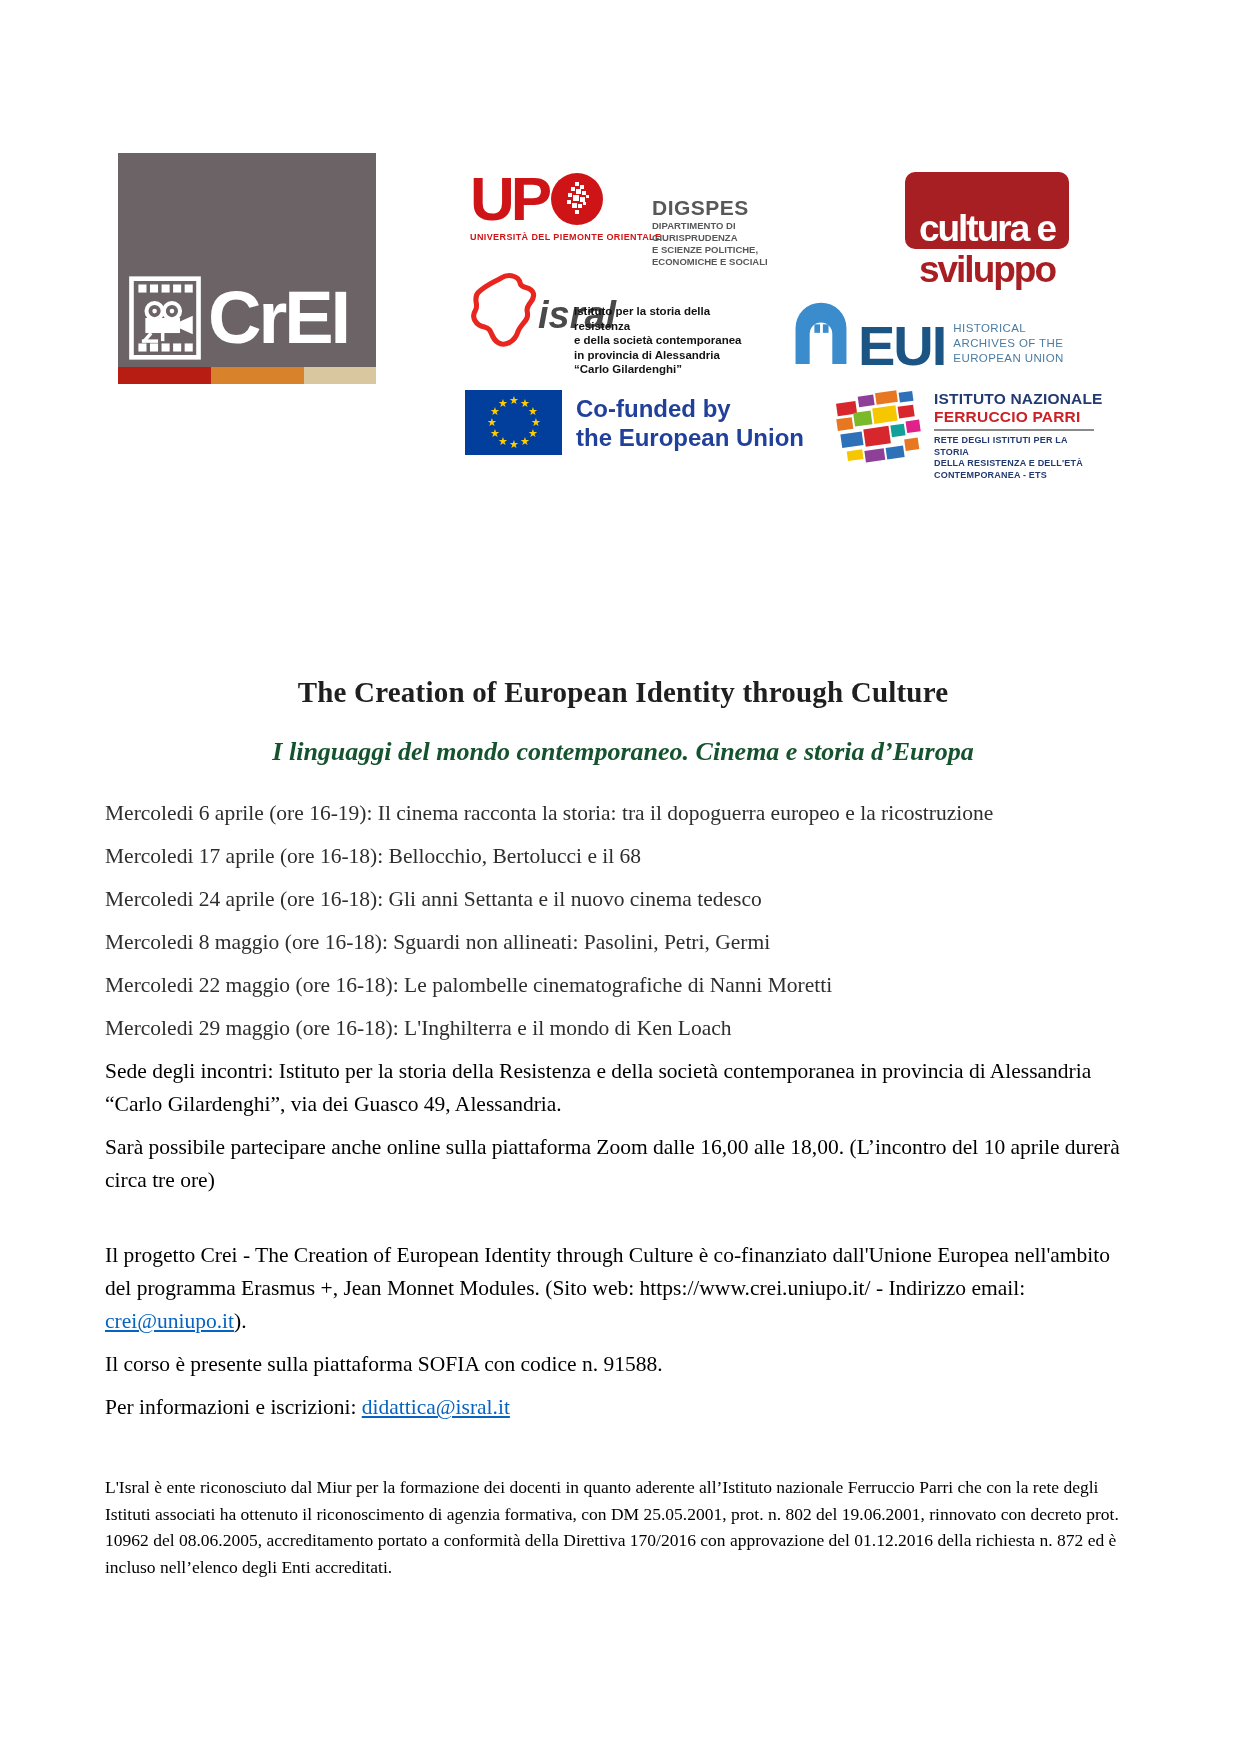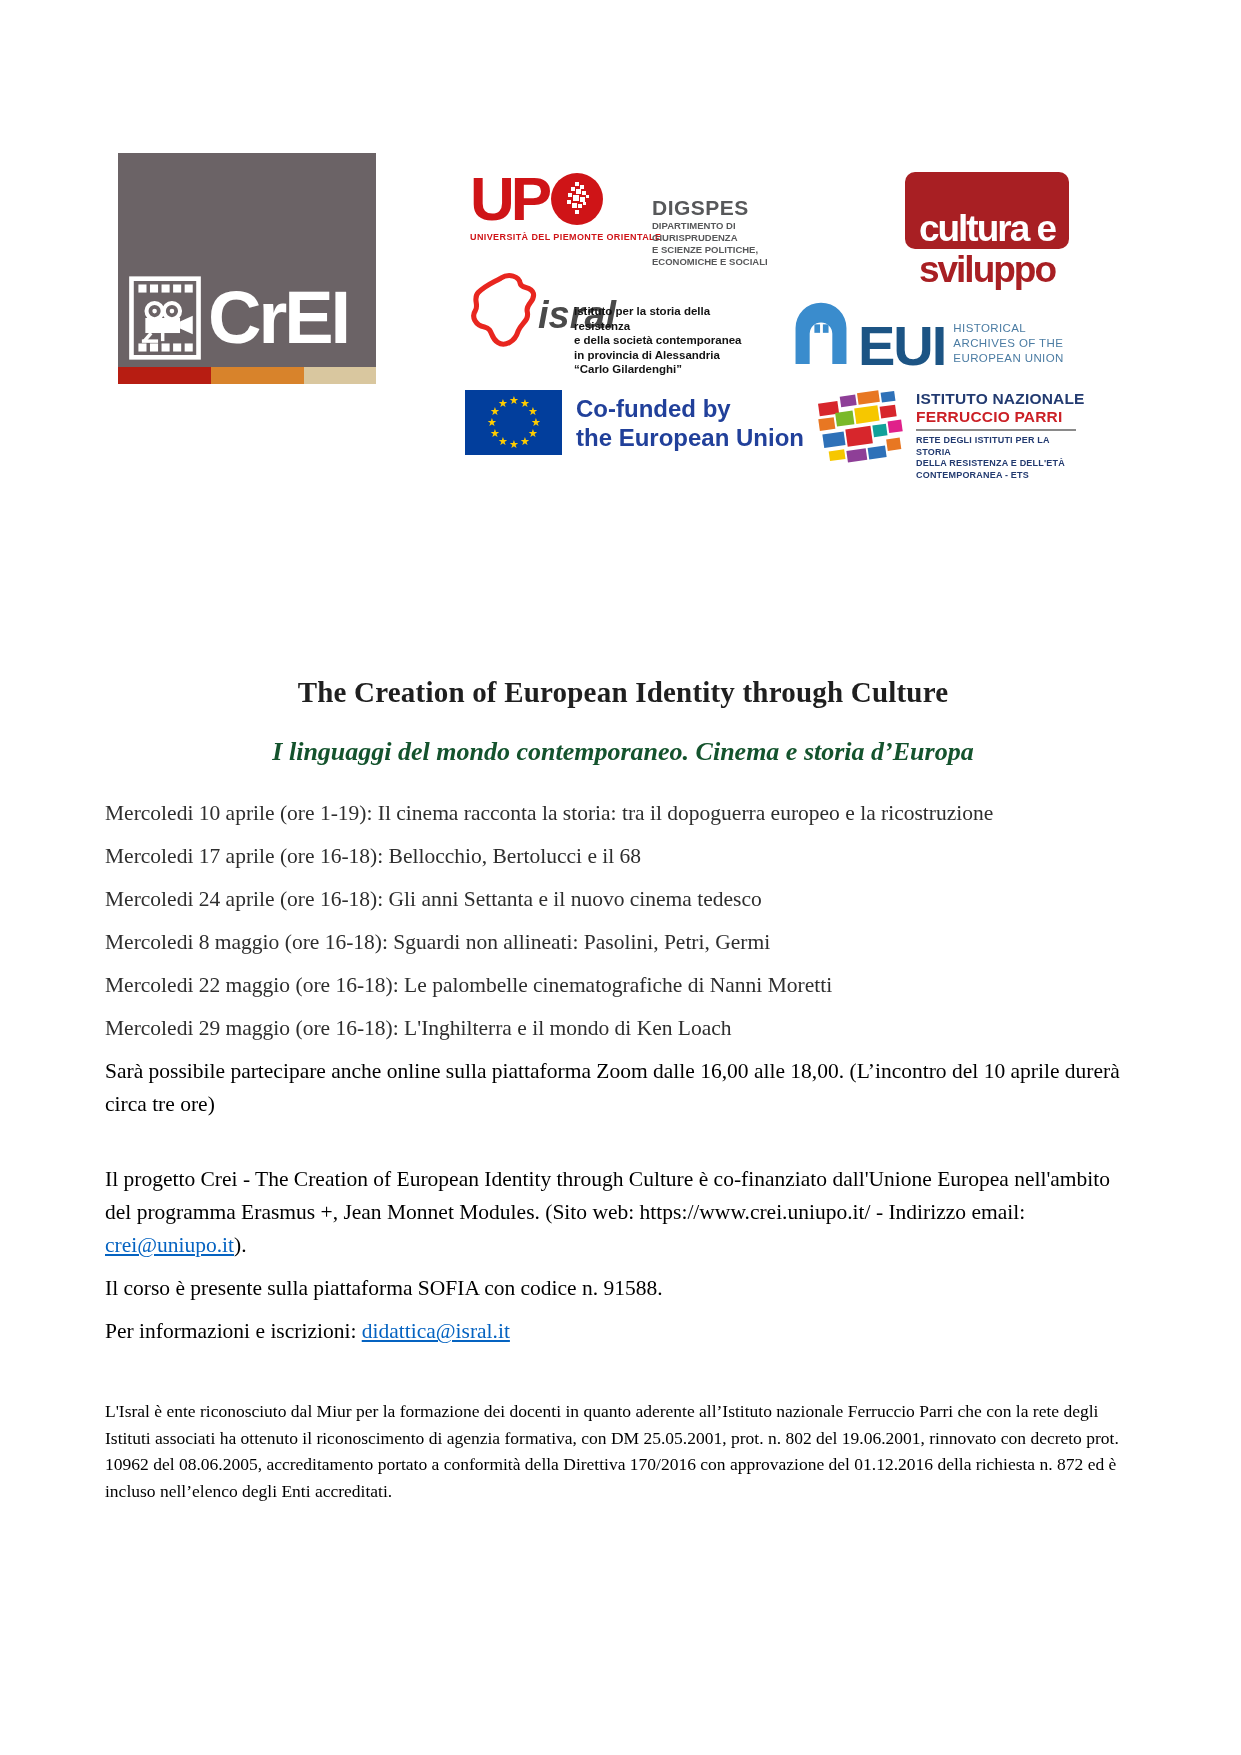--- a/index.html
+++ b/index.html
@@ -62,21 +62,21 @@
   
   .eu { position:absolute; left:465px; top:390px; display:flex; align-items:center; gap:14px; }
   .eu-flag { position:relative; width:97px; height:65px; background:#023e9c; }
   .eu-flag .star { position:absolute; left:44px; top:27px; width:10px; height:10px; color:#ffcc00;
                    font-size:11px; line-height:10px; text-align:center;
                    transform: rotate(var(--a)) translateY(-22px) rotate(calc(-1 * var(--a))); }
   .eu-text { font-family:"Liberation Sans", sans-serif; font-weight:bold; font-size:24px;
              line-height:29px; color:#21409a; }
 
   
-  .parri { position:absolute; left:818px; top:388px; display:flex; gap:10px; }
+  .parri { position:absolute; left:836px; top:388px; display:flex; gap:10px; }
   .parri-mosaic { width:88px; height:82px; }
   .parri-text { font-family:"Liberation Sans", sans-serif; width:170px; padding-top:2px; }
   .parri-l1 { font-weight:bold; font-size:15.5px; color:#223a70; letter-spacing:.2px; }
   .parri-l2 { font-weight:bold; font-size:15.5px; color:#cb2026; letter-spacing:.2px; }
   .parri-div { height:2px; background:#8a8a8a; margin:3px 0 4px 0; width:160px; }
   .parri-sub { font-weight:bold; font-size:9px; line-height:11.5px; color:#223a70; letter-spacing:.2px; }
 
   
   .content { position:absolute; left:105px; top:676px; width:1036px; }
   .title { text-align:center; font-size:29px; font-weight:bold; color:#1f1f1f; letter-spacing:.2px; margin-bottom:28px; }
@@ -248,27 +248,28 @@
         <div class="parri-sub">DELLA RESISTENZA E DELL'ETÀ</div>
         <div class="parri-sub">CONTEMPORANEA - ETS</div>
       </div>
     </div>
   </div>
 
   <div class="content">
     <div class="title">The Creation of European Identity through Culture</div>
     <div class="subtitle">I linguaggi del mondo contemporaneo. Cinema e storia d’Europa</div>
 
-    <p class="sched">Mercoledi 10 aprile (ore 1-19): Il cinema racconta la storia: tra il dopoguerra europeo e la ricostruzione</p>
+    <p class="sched">Mercoledi 6 aprile (ore 16-19): Il cinema racconta la storia: tra il dopoguerra europeo e la ricostruzione</p>
     <p class="sched">Mercoledi 17 aprile (ore 16-18): Bellocchio, Bertolucci e il 68</p>
     <p class="sched">Mercoledi 24 aprile (ore 16-18): Gli anni Settanta e il nuovo cinema tedesco</p>
     <p class="sched">Mercoledi 8 maggio (ore 16-18): Sguardi non allineati: Pasolini, Petri, Germi</p>
     <p class="sched">Mercoledi 22 maggio (ore 16-18): Le palombelle cinematografiche di Nanni Moretti</p>
     <p class="sched">Mercoledi 29 maggio (ore 16-18): L'Inghilterra e il mondo di Ken Loach</p>
 
+    <p class="para">Sede degli incontri: Istituto per la storia della Resistenza e della società contemporanea in provincia di Alessandria “Carlo Gilardenghi”, via dei Guasco 49, Alessandria.</p>
     <p class="para">Sarà possibile partecipare anche online sulla piattaforma Zoom dalle 16,00 alle 18,00. (L’incontro del 10 aprile durerà circa tre ore)</p>
 
     <p class="para gap-top"><span>Il progetto Crei - The Creation of European Identity through Culture è co-finanziato dall'Unione Europea nell'ambito del programma Erasmus +, Jean Monnet Modules. (Sito web: https://www.crei.uniupo.it/ - Indirizzo email: </span><a class="doc-link">crei@uniupo.it</a><span>).</span></p>
 
     <p class="para">Il corso è presente sulla piattaforma SOFIA con codice n. 91588.</p>
 
     <p class="para"><span> Per informazioni e iscrizioni: </span><a class="doc-link">didattica@isral.it</a></p>
 
     <p class="footnote">L'Isral è ente riconosciuto dal Miur per la formazione dei docenti in quanto aderente all’Istituto nazionale Ferruccio Parri che con la rete degli Istituti associati ha ottenuto il riconoscimento di agenzia formativa, con DM 25.05.2001, prot. n. 802 del 19.06.2001, rinnovato con decreto prot. 10962 del 08.06.2005, accreditamento portato a conformità della Direttiva 170/2016 con approvazione del 01.12.2016 della richiesta n. 872 ed è incluso nell’elenco degli Enti accreditati.</p>
   </div>

